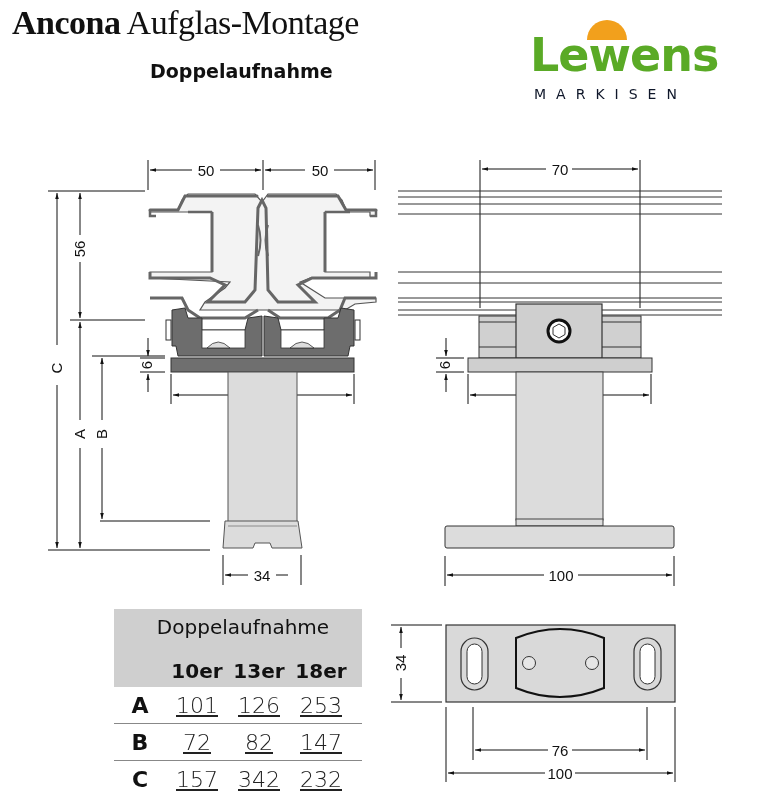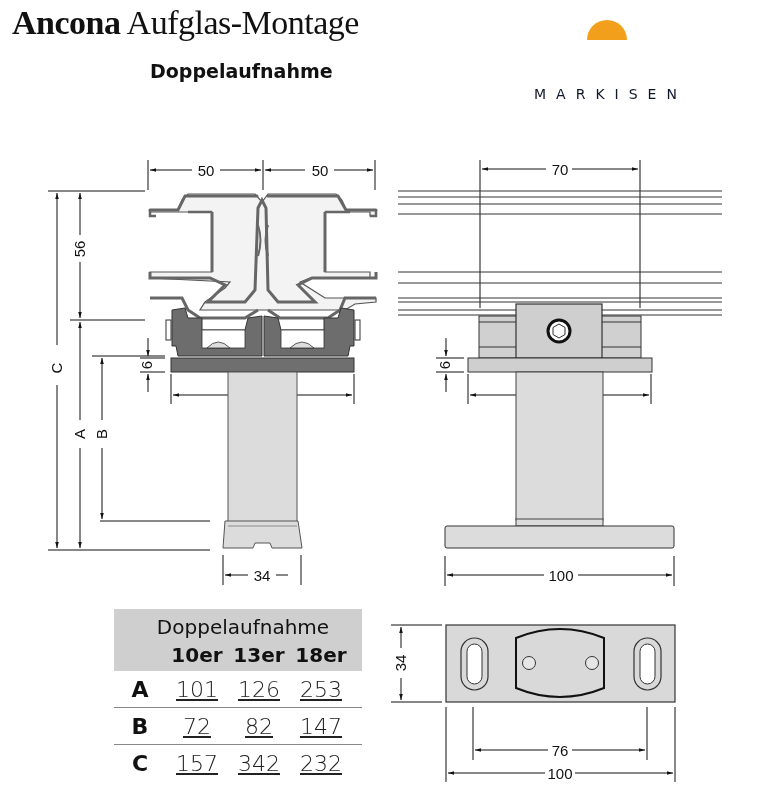--- a/index.html
+++ b/index.html
@@ -10,39 +10,40 @@
   .subtitle { position:absolute; left:150px; top:60px; font-size:19px; font-weight:bold; color:#111; font-family:"DejaVu Sans", sans-serif; }
   .logo { position:absolute; left:530px; top:14px; width:200px; height:90px; }
   .logo-word { position:absolute; left:0; top:14px; font-size:46px; font-weight:bold; color:#5aaa26; font-family:"DejaVu Sans", sans-serif; letter-spacing:-1px; }
   .logo-sub { position:absolute; left:4px; top:72px; font-size:14px; color:#0f172a; letter-spacing:10px; font-family:"DejaVu Sans", sans-serif; }
   .logo-sun { position:absolute; left:57px; top:6px; width:40px; height:20px; background:#f2a01c; border-radius:20px 20px 0 0; }
   svg.drawing { position:absolute; left:0; top:0; }
   .dim { font-family:"Liberation Sans", sans-serif; font-size:15px; fill:#111; }
   .tbl { position:absolute; left:114px; top:609px; width:248px; font-family:"DejaVu Sans", sans-serif; }
   .tbl-head { background:#cfcfcf; padding:6px 0 4px 0; }
   .tbl-title { text-align:center; font-size:20px; color:#111; padding-left:10px; }
-  .tbl-cols { display:flex; font-size:20px; font-weight:bold; color:#111; margin-top:4px; }
+  .tbl-cols { display:flex; font-size:20px; font-weight:bold; color:#111; margin-top:20px; }
   .tbl-cols span { width:62px; text-align:center; }
   .tbl-cols span.spacer { width:52px; }
   .tbl-row { display:flex; font-size:22px; color:#222; height:36px; align-items:center; border-bottom:1.5px solid #888; }
   .tbl-row:last-child { border-bottom:none; }
   .tbl-row .lbl { width:52px; text-align:center; font-weight:bold; color:#111; }
   .tbl-row .val { width:62px; text-align:center; font-weight:300;text-decoration:underline; }
 </style>
 </head>
 <body>
 
 <div class="title">
   <span class="brand">Ancona</span>
   <span class="rest">Aufglas-Montage</span>
 </div>
 <div class="subtitle">Doppelaufnahme</div>
 
 <div class="logo">
   <div class="logo-sun"></div>
+  <div class="logo-word">Lewens</div>
   <div class="logo-sub">MARKISEN</div>
 </div>
 
 <svg class="drawing" width="768" height="804" viewBox="0 0 768 804">
   <defs>
     <marker id="arr" viewBox="0 0 10 10" refX="10" refY="5" markerWidth="8" markerHeight="6" orient="auto-start-reverse">
       <path d="M0,2 L10,5 L0,8 z" fill="#111"></path>
     </marker>
   </defs>
 

